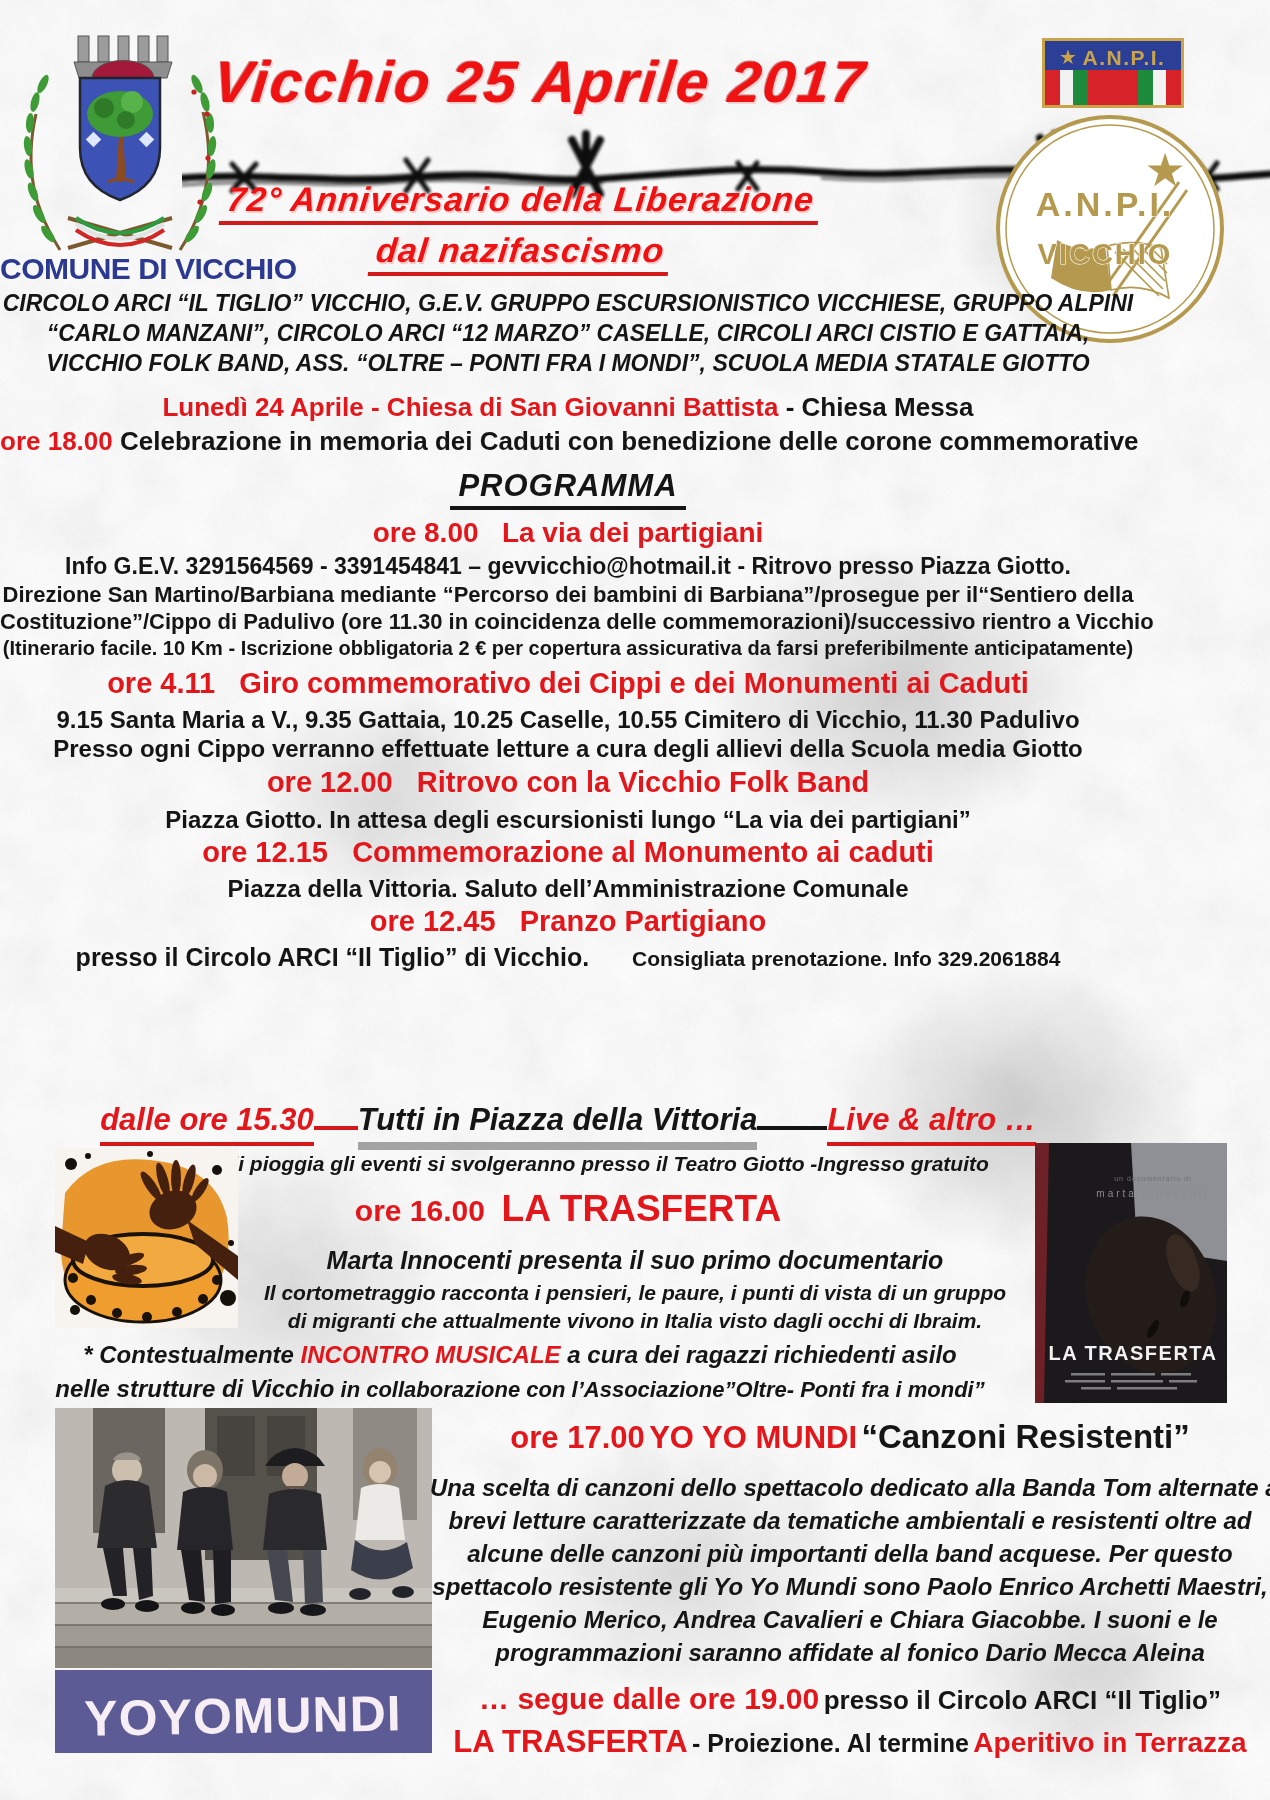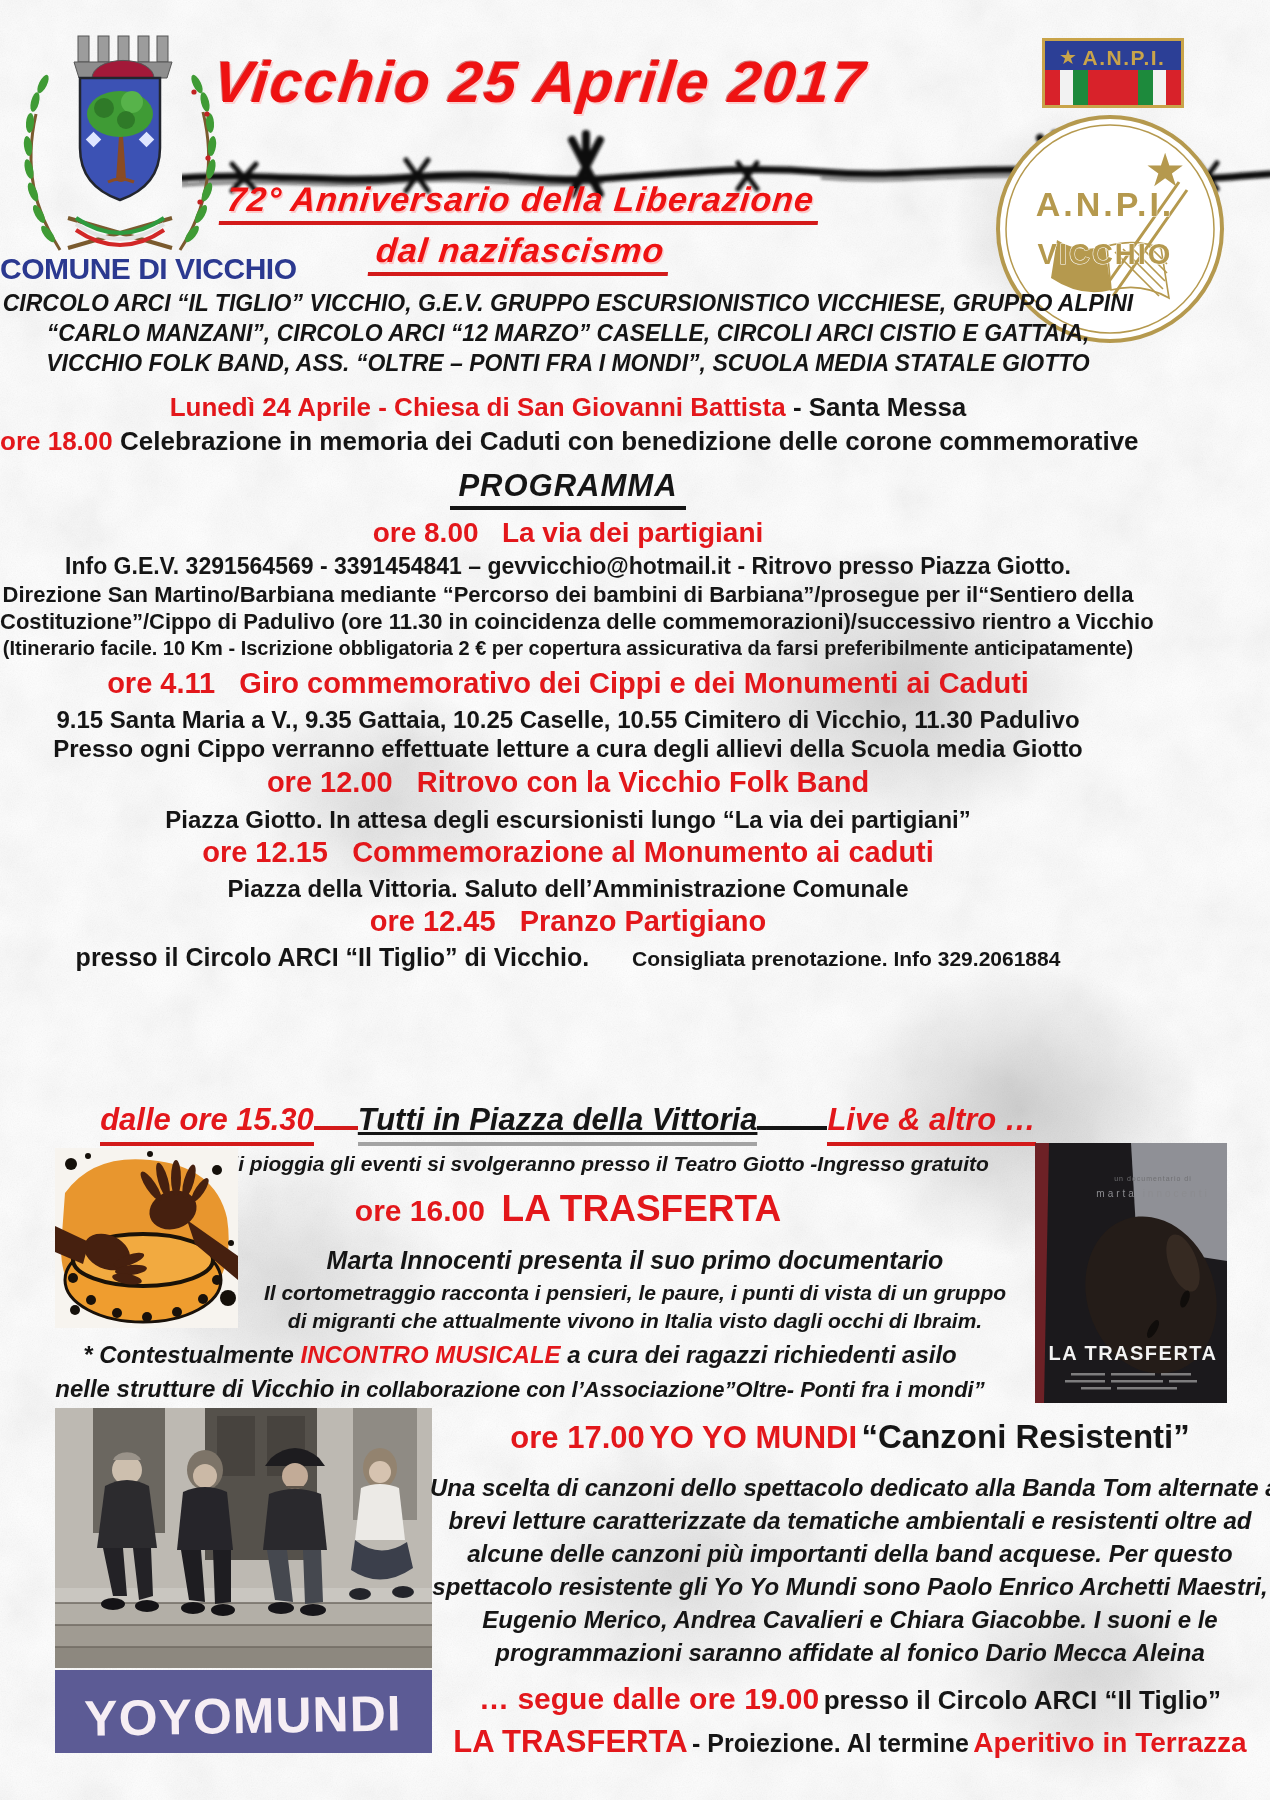--- a/index.html
+++ b/index.html
@@ -27,21 +27,21 @@
   .subtitle{position:absolute;left:170px;top:180px;width:700px;text-align:center;}
   .subtitle .u{display:inline-block;border-bottom:4px solid #d31a1a;padding:0 6px 2px 6px;
     font-size:34px;font-weight:bold;color:#ee1212;font-style:italic;letter-spacing:1px;
     text-shadow:1.5px 1.5px 0 rgba(255,170,170,.6);white-space:nowrap;}
   .comune{position:absolute;left:0;top:252px;width:248px;text-align:center;
     font-size:30px;font-weight:bold;color:#2b3990;letter-spacing:-0.5px;white-space:nowrap;}
   .prog-title{display:inline-block;border-bottom:4px solid #151515;padding:0 8px 2px 8px;
     font-style:italic;letter-spacing:1px;}
   .seg{display:inline-block;padding-bottom:4px;}
   .seg-rb{border-bottom:4px solid #d31a1a;}
-  .seg-bb{border-bottom:4px solid #a3a3a3;text-decoration:underline;}
+  .seg-bb{border-bottom:8px solid #a3a3a3;}
   .gap1{display:inline-block;width:44px;border-bottom:4px solid #d31a1a;padding-bottom:4px;}
   .gap2{display:inline-block;width:70px;border-bottom:4px solid #151515;padding-bottom:4px;}
   .small-sub{font-size:21px;margin-left:36px;}
 </style>
 </head>
 <body>
 
 <svg class="noise-layer" width="1270" height="1800">
   <filter id="fineNoise">
       <feTurbulence type="fractalNoise" baseFrequency="0.8" numOctaves="2"></feTurbulence>
@@ -184,21 +184,21 @@
     <text x="112" y="104" text-anchor="middle" font-size="34" font-weight="bold" letter-spacing="3" fill="#b5994e" style="paint-order:stroke" stroke="#ffffff" stroke-width="1">A.N.P.I.</text>
     <text x="112" y="152" text-anchor="middle" font-size="29" font-weight="bold" letter-spacing="2" fill="#b5994e" style="paint-order:stroke" stroke="#ffffff" stroke-width="1">VICCHIO</text>
   </svg>
 
   <div class="line it" style="top:290px;font-size:23px">CIRCOLO ARCI “IL TIGLIO” VICCHIO, G.E.V. GRUPPO ESCURSIONISTICO VICCHIESE, GRUPPO ALPINI</div>
   <div class="line it" style="top:320px;font-size:23px">“CARLO MANZANI”, CIRCOLO ARCI “12 MARZO” CASELLE, CIRCOLI ARCI CISTIO E GATTAIA,</div>
   <div class="line it" style="top:350px;font-size:23px">VICCHIO FOLK BAND, ASS. “OLTRE – PONTI FRA I MONDI”, SCUOLA MEDIA STATALE GIOTTO</div>
 
   <div class="line" style="top:392px;font-size:26px">
     <span class="red">Lunedì 24 Aprile - Chiesa di San Giovanni Battista</span>
-    <span>- Santa Messa</span>
+    <span>- Chiesa Messa</span>
   </div>
   <div class="line" style="top:426px;font-size:26px">
     <span class="red">ore 18.00</span>
     <span>Celebrazione in memoria dei Caduti con benedizione delle corone commemorative</span>
   </div>
 
   <div class="line" style="top:468px;font-size:31px">
     <span class="prog-title">PROGRAMMA</span>
   </div>
 

